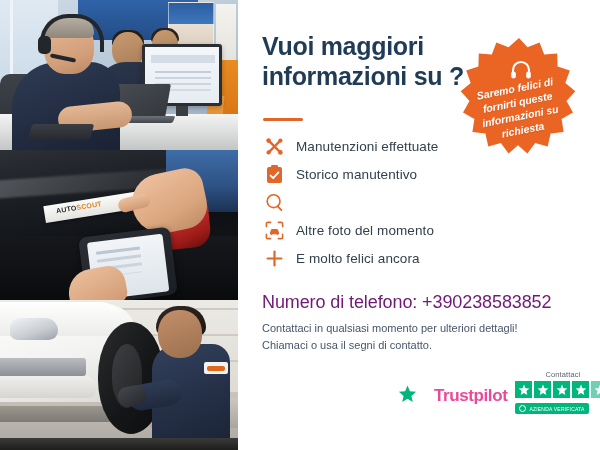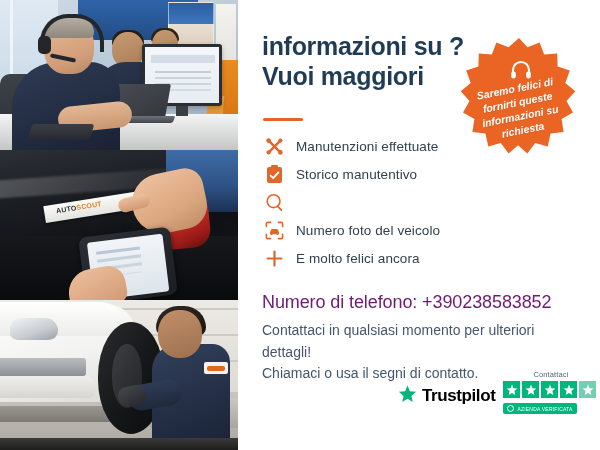--- a/index.html
+++ b/index.html
@@ -435,44 +435,44 @@
     left: 24px; top: 292px;
     font-size: 18px;
     font-weight: normal;
     color: #701a75;
     letter-spacing: -0.1px;
   }
   .contact-text {
     position: absolute;
     left: 24px; top: 320px;
     width: 300px;
-    font-size: 14px;
+    font-size: 11px;
     line-height: 1.55;
     color: #46566a;
   }
 
   
   .trustpilot {
     position: absolute;
     left: 160px; top: 370px;
     display: flex;
     align-items: center;
   }
   .tp-logo {
     display: flex;
     align-items: center;
     margin-right: 8px;
     margin-top: 6px;
   }
   .tp-logo-text {
     font-size: 17px;
     font-weight: bold;
-    color: #000000;
+    color: #ec4899;
     letter-spacing: -0.4px;
-    margin-left: 5px;
+    margin-left: 17px;
   }
   .tp-right { position: relative; }
   .tp-excellent {
     font-size: 7.5px;
     color: #5b6470;
     text-align: center;
     letter-spacing: .1px;
     margin-bottom: 2px;
   }
   .tp-stars { display: flex; }
@@ -588,22 +588,22 @@
       <div class="p3-man-arm"></div>
       <div class="p3-glove"></div>
       <div class="p3-badge"></div>
       <div class="p3-dark-strip"></div>
     </div>
   </div>
 
   <div class="panel">
 
     <div class="heading">
+      <div>Vuoi maggiori</div>
       <div>informazioni su ?</div>
-      <div>Vuoi maggiori</div>
     </div>
     <div class="heading-rule"></div>
 
     <div class="badge">
       <svg width="118" height="118" viewBox="0 0 118 118" aria-hidden="true">
         <path fill="#ea6524" d="M59 2 L67.5 11.2 L79.6 6.4 L84.2 18.6 L97.2 17.4 L97.6 30.5 L109.8 34.6 L105.3 46.9 L115.3 55.3 L106.5 65 L113 76.4 L101.6 82.9 L103.6 95.9 L90.6 97.6 L87.7 110.4 L75.2 107 L67.4 117.5 L58 109.3 L48.6 117.5 L40.8 107 L28.3 110.4 L25.4 97.6 L12.4 95.9 L14.4 82.9 L3 76.4 L9.5 65 L0.7 55.3 L10.7 46.9 L6.2 34.6 L18.4 30.5 L18.8 17.4 L31.8 18.6 L36.4 6.4 L48.5 11.2 Z"></path>
       </svg>
       <div class="badge-icon">
         <svg width="22" height="20" viewBox="0 0 22 20" aria-hidden="true">
           <path d="M3 13 V10 a8 8 0 0 1 16 0 v3" fill="none" stroke="#ffffff" stroke-width="2.1" stroke-linecap="round"></path>
@@ -659,21 +659,21 @@
               <path d="M1.4 5.6 V2.6 a1.2 1.2 0 0 1 1.2-1.2 H5.6"></path>
               <path d="M13.4 1.4 H16.4 a1.2 1.2 0 0 1 1.2 1.2 V5.6"></path>
               <path d="M17.6 13.4 V16.4 a1.2 1.2 0 0 1 -1.2 1.2 H13.4"></path>
               <path d="M5.6 17.6 H2.6 a1.2 1.2 0 0 1 -1.2 -1.2 V13.4"></path>
             </g>
             <path d="M5 11.4 L6 8.8 a1.3 1.3 0 0 1 1.2 -0.9 h4.6 a1.3 1.3 0 0 1 1.2 0.9 l1 2.6 v1.8 h-9 z" fill="#e2662a"></path>
             <circle cx="6.6" cy="13.1" r="0.9" fill="#e2662a"></circle>
             <circle cx="12.4" cy="13.1" r="0.9" fill="#e2662a"></circle>
           </svg>
         </span>
-        <span class="feature-label">Numero foto del veicolo</span>
+        <span class="feature-label">Altre foto del momento</span>
       </div>
 
       <div class="feature">
         <span class="feature-icon">
           <svg width="19" height="19" viewBox="0 0 19 19" aria-hidden="true">
             <g stroke="#e2662a" stroke-width="2.2" stroke-linecap="round">
               <line x1="9.5" y1="2.6" x2="9.5" y2="16.4"></line>
               <line x1="2.6" y1="9.5" x2="16.4" y2="9.5"></line>
             </g>
           </svg>

